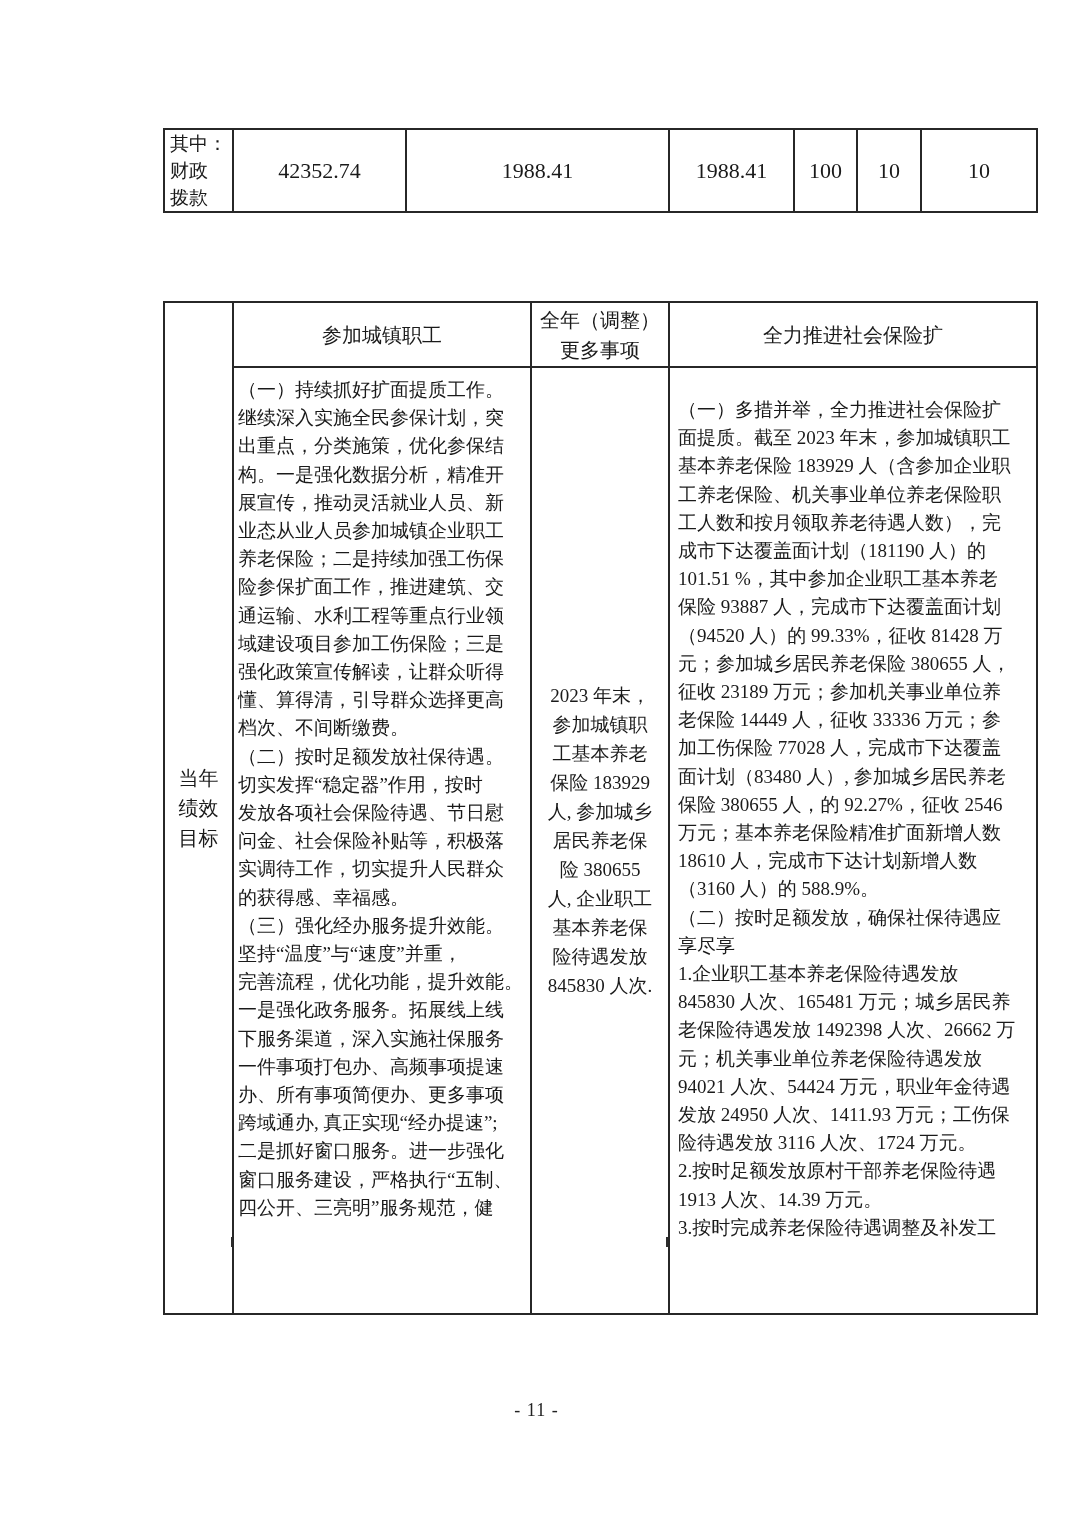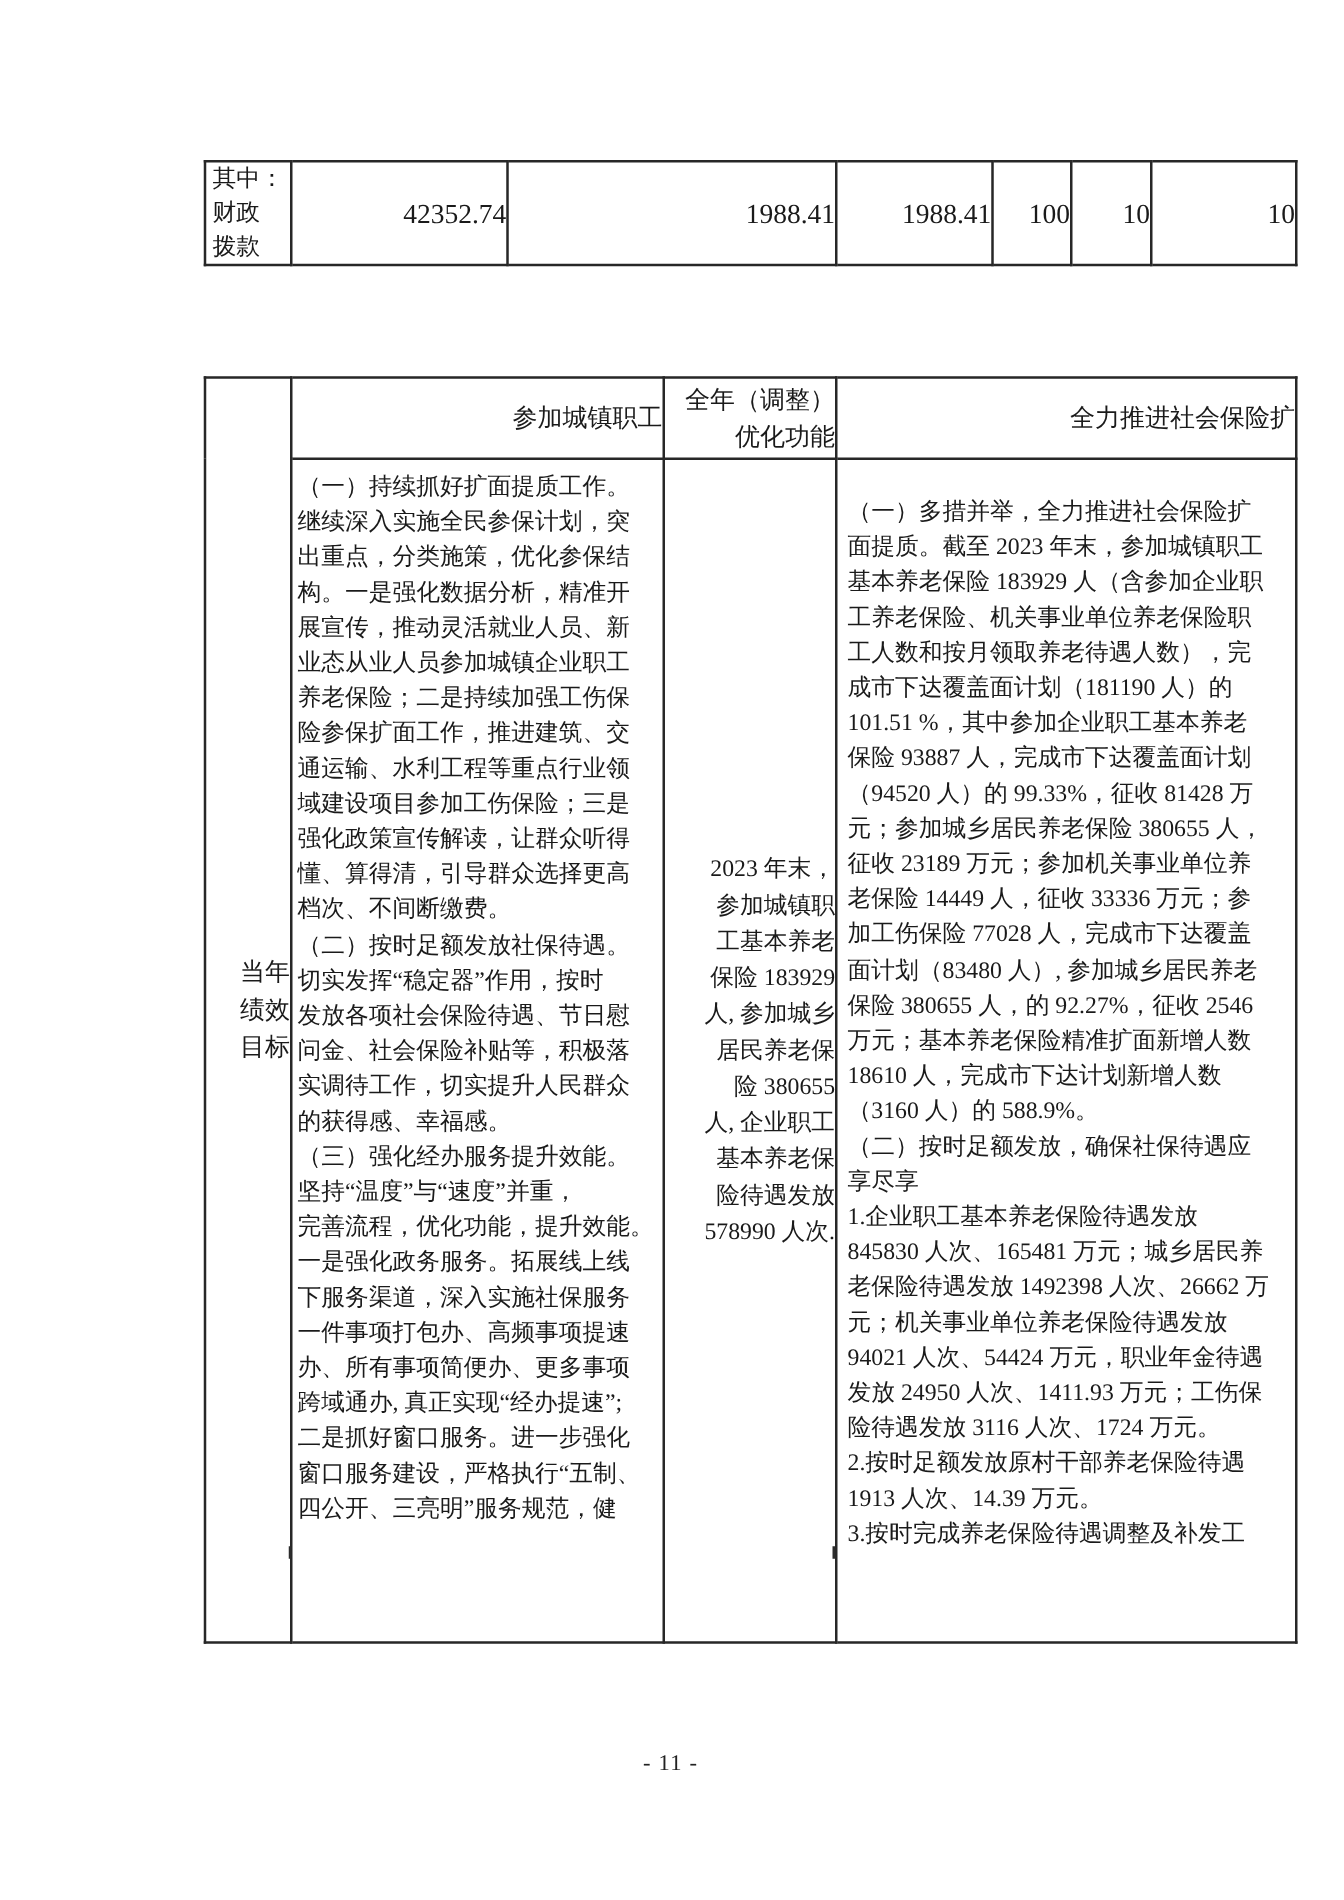--- a/index.html
+++ b/index.html
@@ -12,21 +12,21 @@
   .page { position:relative; width:1075px; height:1520px; background:#ffffff; overflow:hidden; }
 
   table.tbl {
     position:absolute; left:163px;
     border-collapse:collapse; table-layout:fixed;
     width:873px;
   }
   .tbl td { border:2px solid #272727; overflow:hidden; vertical-align:middle; padding:0; }
 
   .txt { white-space:pre; overflow:hidden; }
-  .txt.c { text-align:right; }
+  .txt.c { text-align:center; }
 
   
   .upper { top:128px; }
   .upper .r1 td { height:83px; }
   .upper .r2 td { height:84px; }
   .upper td { text-align:center; font-size:22px; }
   .upper td.lbl { font-size:19px; }
   .upper td.lbl .txt { text-align:left; line-height:27px; padding-left:5px; }
   .upper td.dash { font-size:20px; }
   .upper td.dash .txt { line-height:27px; }
@@ -111,21 +111,21 @@
         <td class="cell-rowlabel" rowspan="2">
             <div class="txt c">当年
 绩效
 目标</div>
           </td>
         <td>
             <div class="txt c">参加城镇职工</div>
           </td>
         <td>
             <div class="txt c">全年（调整）
-优化功能</div>
+更多事项</div>
           </td>
         <td>
             <div class="txt c">全力推进社会保险扩</div>
           </td>
       </tr>
       <tr class="bodyrow">
         <td class="cell-goal">
             <div class="txt">（一）持续抓好扩面提质工作。
 继续深入实施全民参保计划，突
 出重点，分类施策，优化参保结
@@ -161,21 +161,21 @@
             <div class="txt c">2023 年末，
 参加城镇职
 工基本养老
 保险 183929
 人, 参加城乡
 居民养老保
 险 380655
 人, 企业职工
 基本养老保
 险待遇发放
-578990 人次.</div>
+845830 人次.</div>
           </td>
         <td class="cell-completion">
             <div class="txt">（一）多措并举，全力推进社会保险扩
 面提质。截至 2023 年末，参加城镇职工
 基本养老保险 183929 人（含参加企业职
 工养老保险、机关事业单位养老保险职
 工人数和按月领取养老待遇人数），完
 成市下达覆盖面计划（181190 人）的
 101.51 %，其中参加企业职工基本养老
 保险 93887 人，完成市下达覆盖面计划

